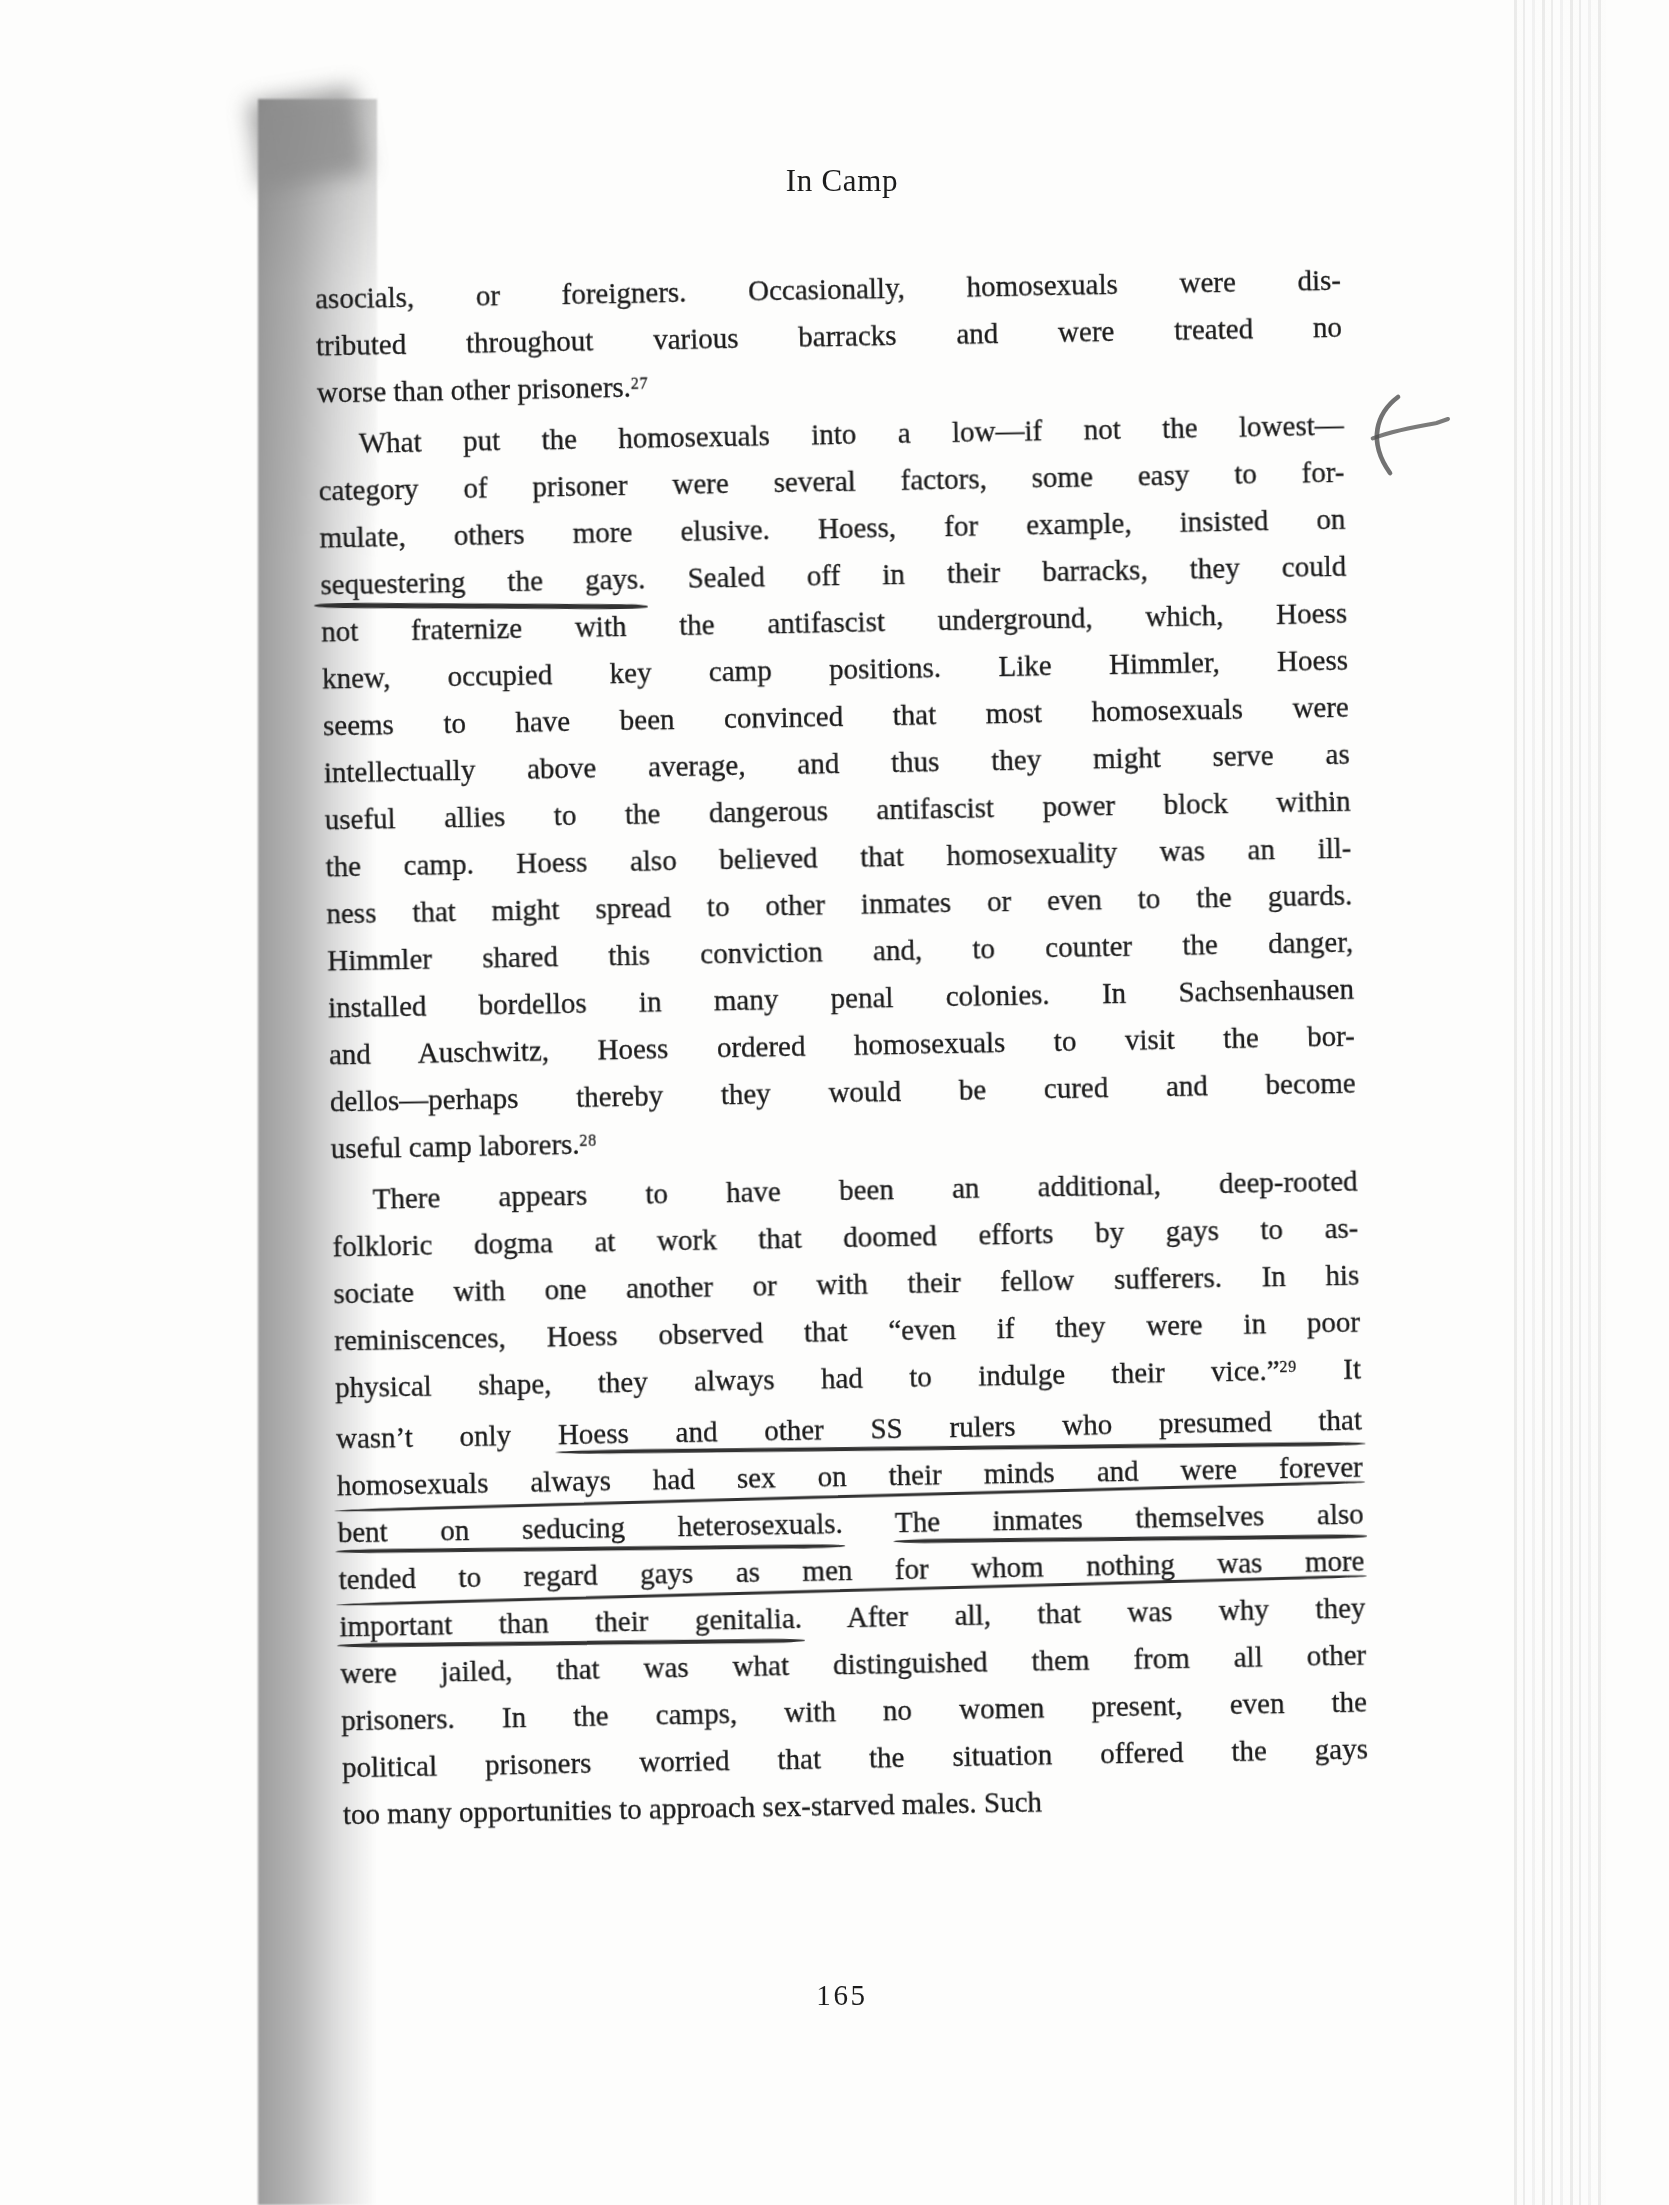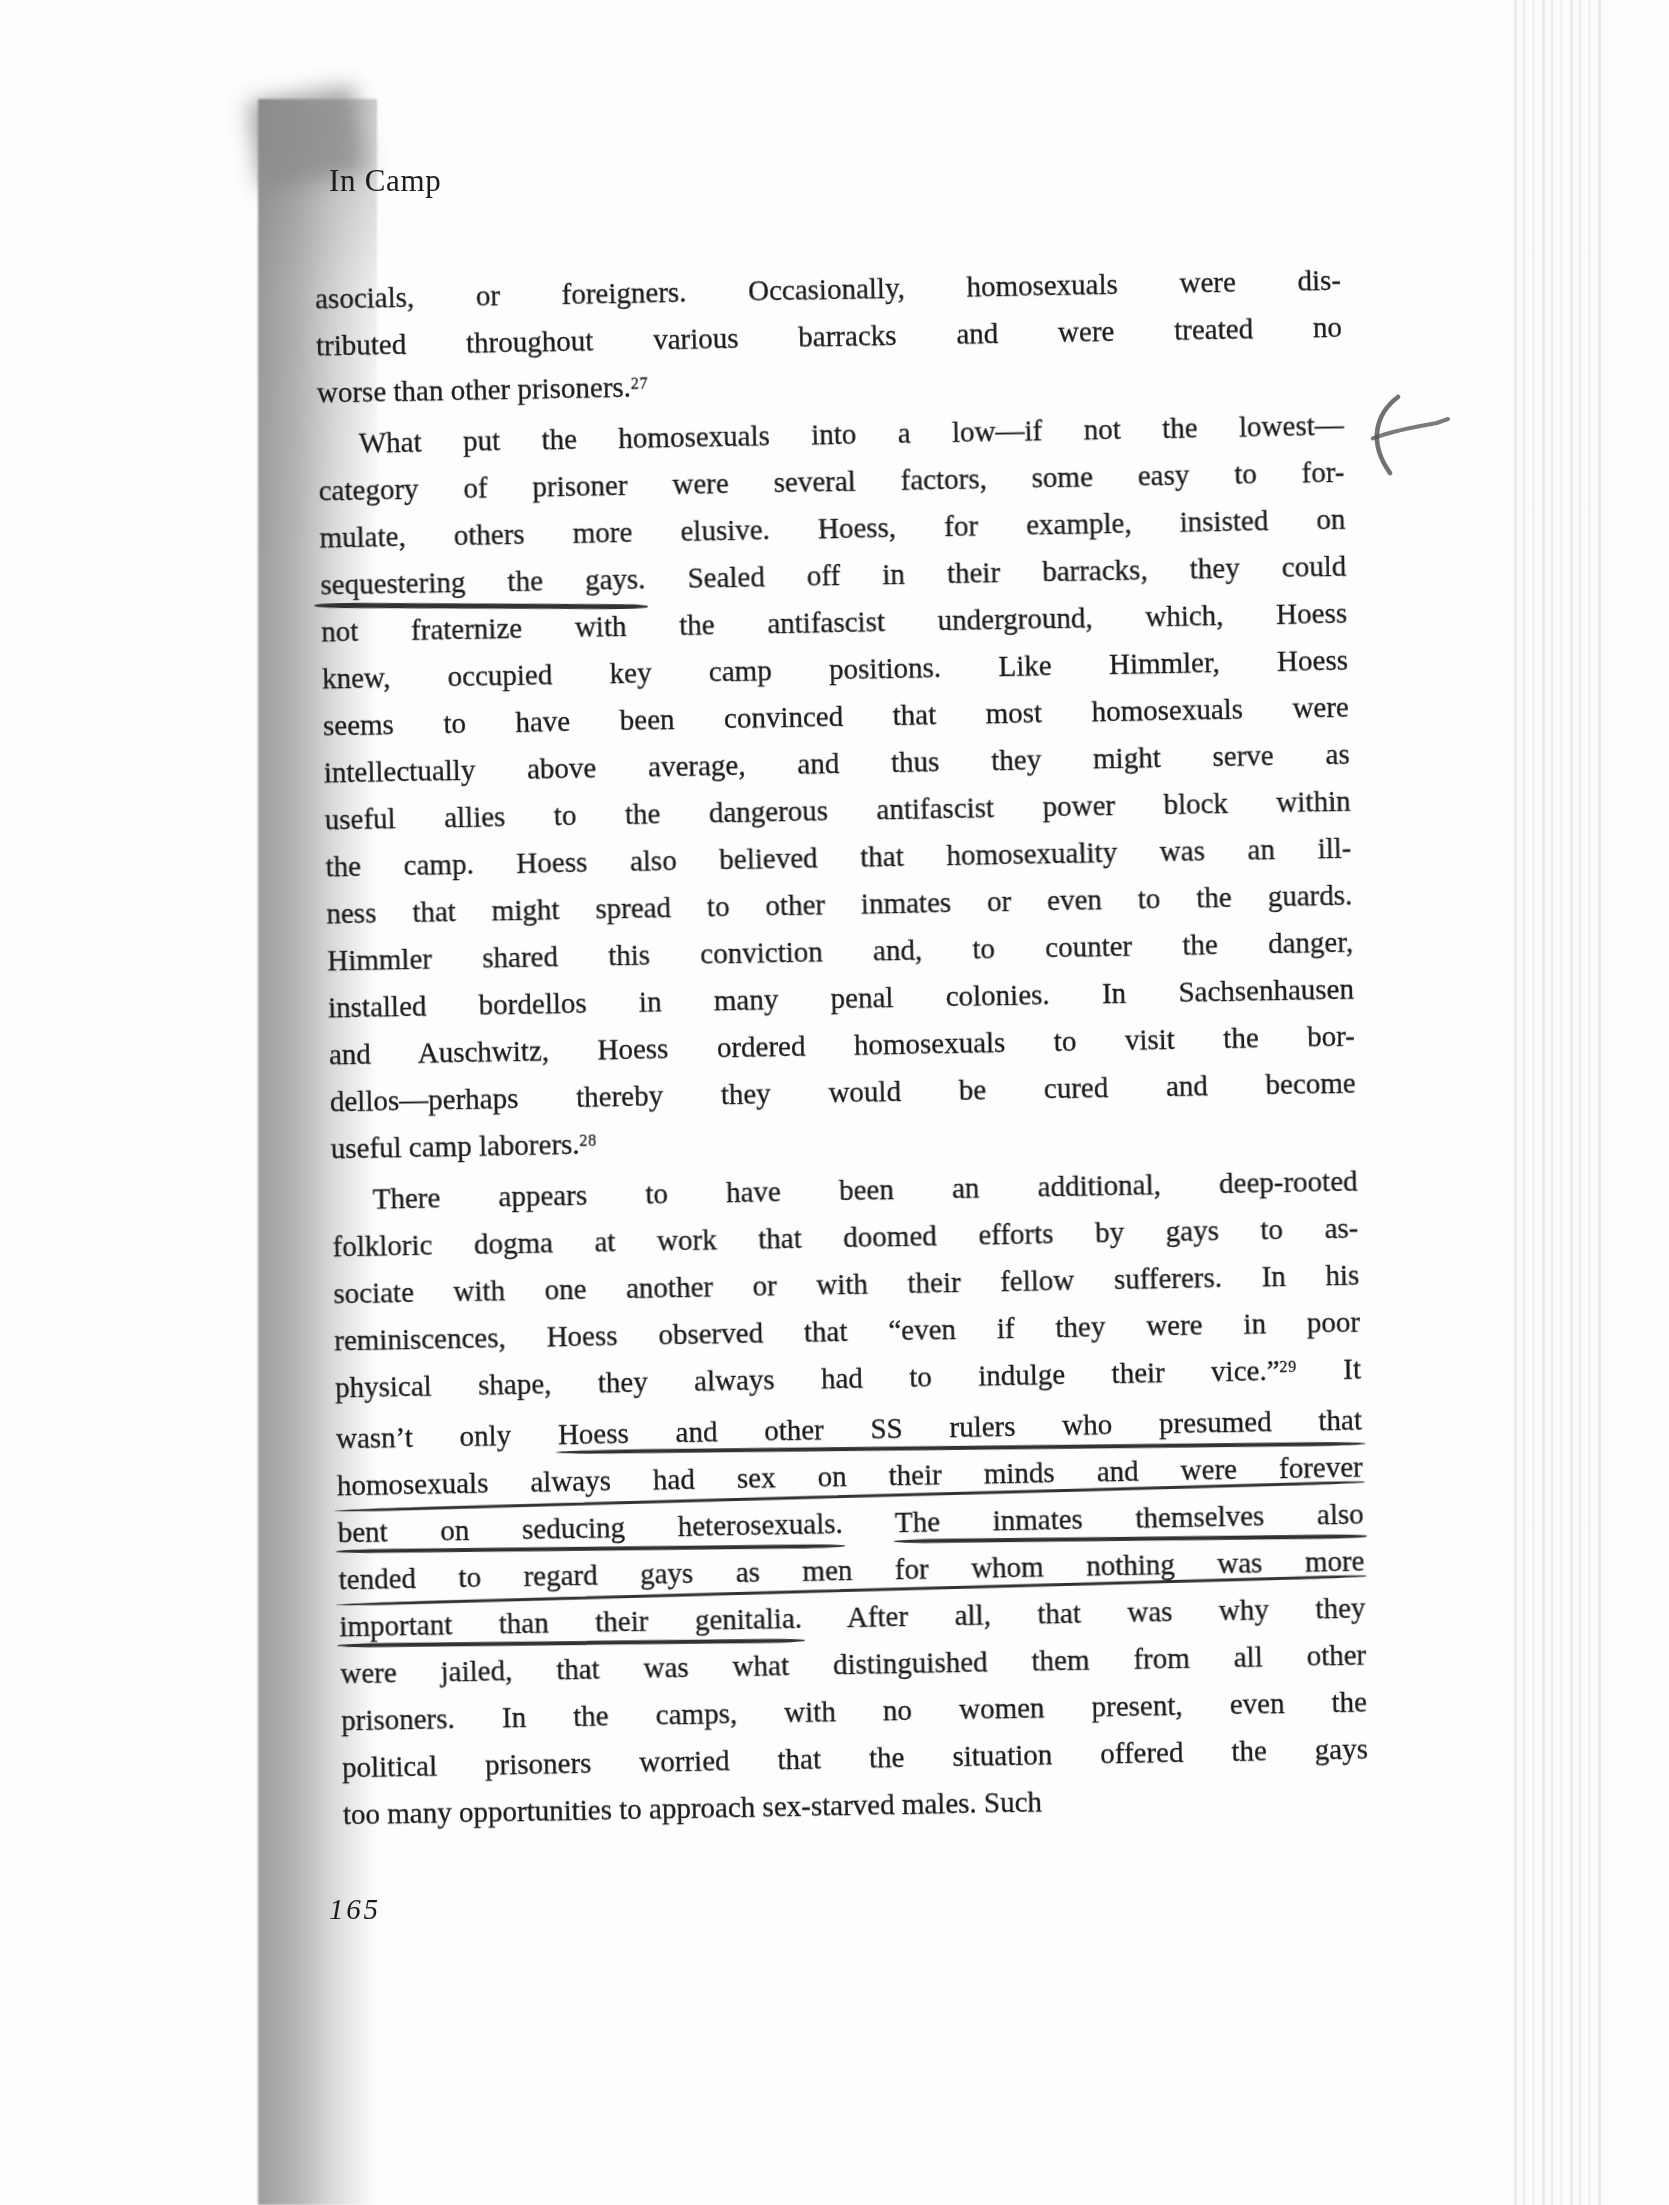--- a/index.html
+++ b/index.html
@@ -29,21 +29,21 @@
         rgba(200,200,200,.38) 0 3.3px,
         rgba(242,242,242,.18) 3.3px 8.7px,
         rgba(208,208,208,.42) 8.7px 11.4px,
         rgba(246,246,246,.14) 11.4px 18px,
         rgba(215,215,215,.34) 18px 21px,
         rgba(248,248,248,.12) 21px 28px);
     filter:blur(0.7px);opacity:.9;
   }
   .running-head{
     position:absolute;left:329px;top:163px;width:1026px;
-    font-size:31px;letter-spacing:0.7px;
+    text-align:center;font-size:31px;letter-spacing:0.7px;
   }
   .body-text{
     position:absolute;left:329px;top:266px;width:1026px;
     font-size:29px;line-height:47px;
     transform:rotate(-1.05deg);transform-origin:50% 50%;
     -webkit-text-stroke:0.3px #1c1c1c;
   }
   .line{text-align:justify;text-align-last:justify;}
   .line.last{text-align-last:left;}
   .line.indent{text-indent:41px;}
@@ -52,22 +52,22 @@
   
   .u{position:relative;}
   .u::after{
     content:"";position:absolute;left:-2.7px;right:-2.7px;bottom:-6.7px;height:3.3px;
     background:#212121;border-radius:60% 40% 55% 45% / 300% 220% 260% 240%;
     transform:rotate(-.55deg);opacity:.92;
   }
   .line:nth-child(odd) .u::after{transform:rotate(.45deg);bottom:-7.4px;height:4px;}
   .line:nth-child(7) .u::after{transform:rotate(1.3deg);bottom:-10.7px;height:4.7px;left:-6.7px;}
   .page-number{
-    position:absolute;left:329px;top:1893px;width:1026px;
-    text-align:left;font-size:29px;letter-spacing:2.7px;font-style:italic;
+    position:absolute;left:329px;top:1979px;width:1026px;
+    text-align:center;font-size:29px;letter-spacing:2.7px;
   }
   .margin-arrow{position:absolute;left:1359px;top:393px;width:94px;height:84px;}
 </style>
 </head>
 <body>
 
 <div class="edge-left"></div>
 <div class="edge-right"></div>
 
 <div class="running-head">In Camp</div>

